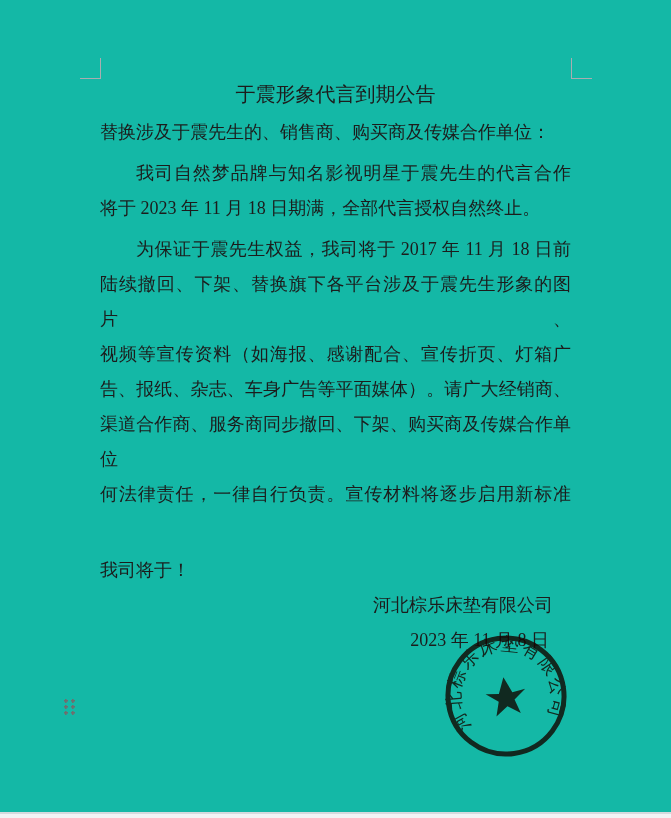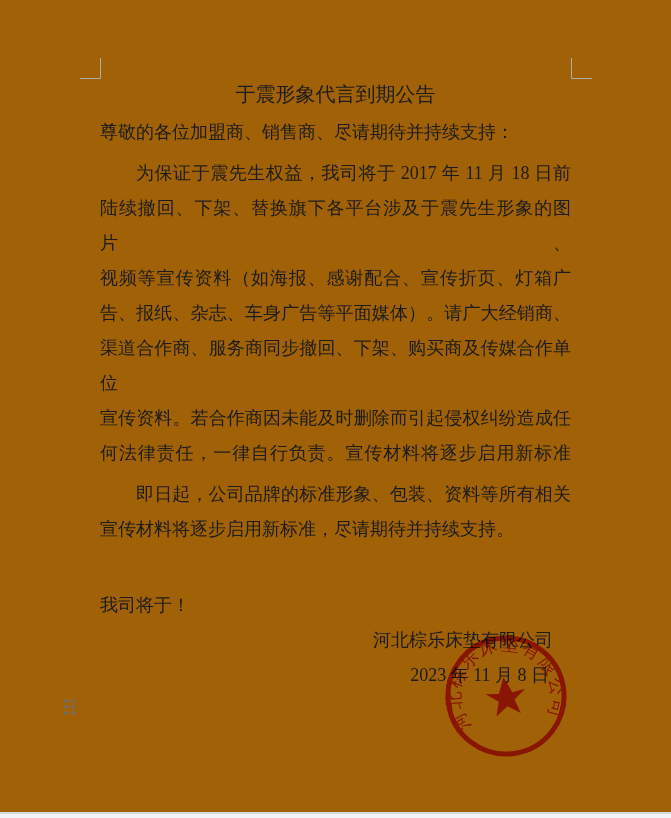--- a/index.html
+++ b/index.html
@@ -5,21 +5,21 @@
   html, body {
     margin: 0; padding: 0;
     width: 671px; height: 818px;
     background: #ffffff;
     overflow: hidden;
     font-family: "Liberation Serif", "DejaVu Serif", serif;
   }
   .page {
     position: relative;
     width: 671px; height: 818px;
-    background: #a16207;
+    background: #14b8a6;
   }
   
   .crop { position: absolute; background: #aaadb0; }
   .crop-v { width: 1px; height: 21px; top: 58px; }
   .crop-h { height: 1px; width: 21px; top: 78px; }
   .crop-left-v  { left: 100px; }
   .crop-left-h  { left: 80px; }
   .crop-right-v { left: 571px; }
   .crop-right-h { left: 571px; }
 
@@ -96,38 +96,37 @@
 
   <div class="crop crop-v crop-left-v"></div>
   <div class="crop crop-h crop-left-h"></div>
   <div class="crop crop-v crop-right-v"></div>
   <div class="crop crop-h crop-right-h"></div>
 
   <div class="content">
     <h1 class="doc-title">于震形象代言到期公告</h1>
 
     <div class="para">
-      <div class="line-last">尊敬的各位加盟商、销售商、尽请期待并持续支持：</div>
+      <div class="line-last">替换涉及于震先生的、销售商、购买商及传媒合作单位：</div>
     </div>
 
+    <div class="para">
+      <div class="line indent">我司自然梦品牌与知名影视明星于震先生的代言合作</div>
+      <div class="line-last">将于 2023 年 11 月 18 日期满，全部代言授权自然终止。</div>
+    </div>
 
     <div class="para">
       <div class="line indent">为保证于震先生权益，我司将于 2017 年 11 月 18 日前</div>
       <div class="line">陆续撤回、下架、替换旗下各平台涉及于震先生形象的图片、</div>
       <div class="line">视频等宣传资料（如海报、感谢配合、宣传折页、灯箱广</div>
       <div class="line">告、报纸、杂志、车身广告等平面媒体）。请广大经销商、</div>
       <div class="line">渠道合作商、服务商同步撤回、下架、购买商及传媒合作单位</div>
-      <div class="line">宣传资料。若合作商因未能及时删除而引起侵权纠纷造成任</div>
       <div class="line">何法律责任，一律自行负责。宣传材料将逐步启用新标准</div>
     </div>
 
-    <div class="para">
-      <div class="line indent">即日起，公司品牌的标准形象、包装、资料等所有相关</div>
-      <div class="line-last">宣传材料将逐步启用新标准，尽请期待并持续支持。</div>
-    </div>
 
     <div class="blank-line"></div>
 
     <div class="para">
       <div class="line-last">我司将于！</div>
     </div>
 
     <div class="sig">河北棕乐床垫有限公司</div>
     <div class="sig sig-date">2023 年 11 月 8 日</div>
   </div>

